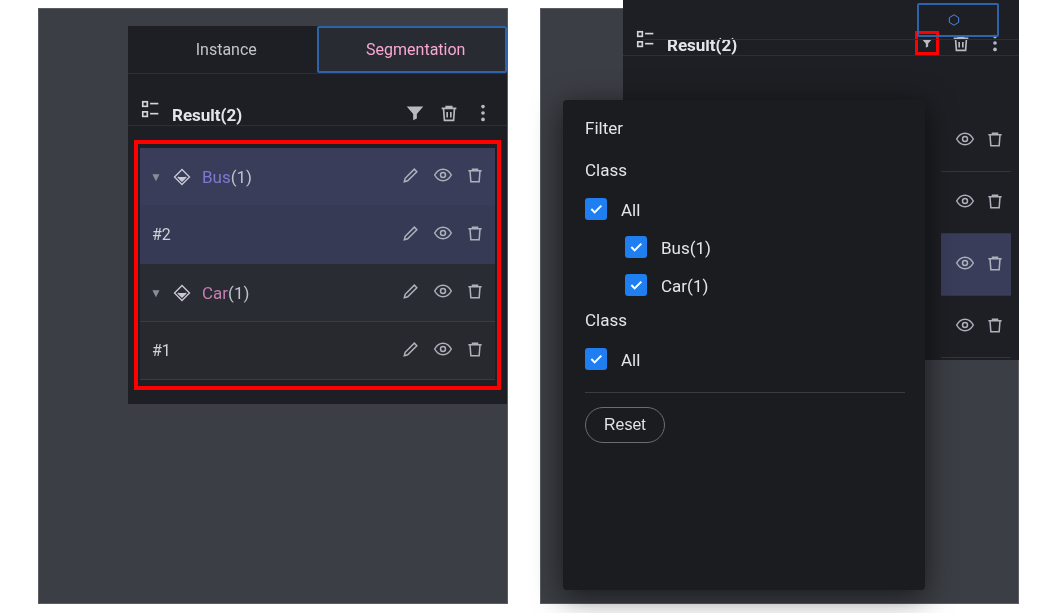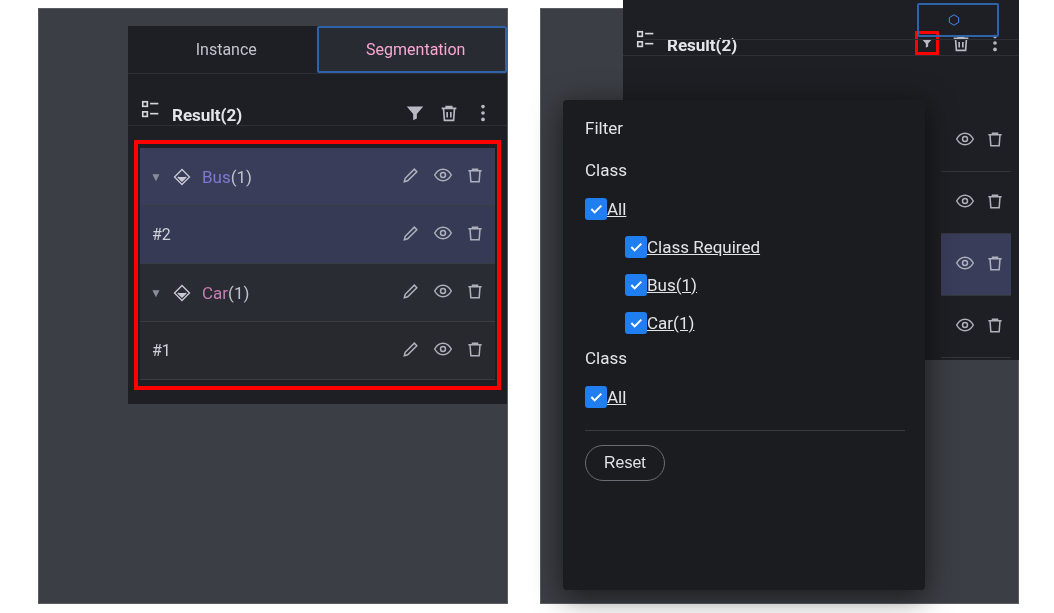--- a/index.html
+++ b/index.html
@@ -136,24 +136,24 @@
       background: #1b1c20;
       border-radius: 4px;
       box-shadow: 0 6px 30px rgba(0,0,0,.6);
       padding: 18px 20px 18px 22px;
       color: #e4e5ea;
     }
     .pop-title { font-size: 17px; margin-bottom: 22px; }
     .section-label { font-size: 17px; margin: 6px 0 10px 0; }
     .opt {
       display: flex;
-      align-items: center;
+      align-items: flex-end;
+      gap: 14px;
       font-size: 17px;
       padding: 8px 0;
-      text-decoration: underline;
     }
     .indent-1 { padding-left: 0px; }
     .indent-2 { padding-left: 40px; }
     .chk {
       width: 22px; height: 22px;
       background: #1f7ef0;
       border-radius: 3px;
       display: inline-flex;
       align-items: center;
       justify-content: center;
@@ -419,28 +419,20 @@
         </svg>
       </span>
     <span>All</span>
   </div>
   <div class="opt indent-2">
     <span class="chk">
         <svg viewBox="0 0 24 24" fill="none" stroke="currentColor" stroke-width="3">
           <path d="M5 12l5 5L20 7"></path>
         </svg>
       </span>
-    <span>Class Required</span>
-  </div>
-  <div class="opt indent-2">
-    <span class="chk">
-        <svg viewBox="0 0 24 24" fill="none" stroke="currentColor" stroke-width="3">
-          <path d="M5 12l5 5L20 7"></path>
-        </svg>
-      </span>
     <span>Bus(1)</span>
   </div>
   <div class="opt indent-2">
     <span class="chk">
         <svg viewBox="0 0 24 24" fill="none" stroke="currentColor" stroke-width="3">
           <path d="M5 12l5 5L20 7"></path>
         </svg>
       </span>
     <span>Car(1)</span>
   </div>

